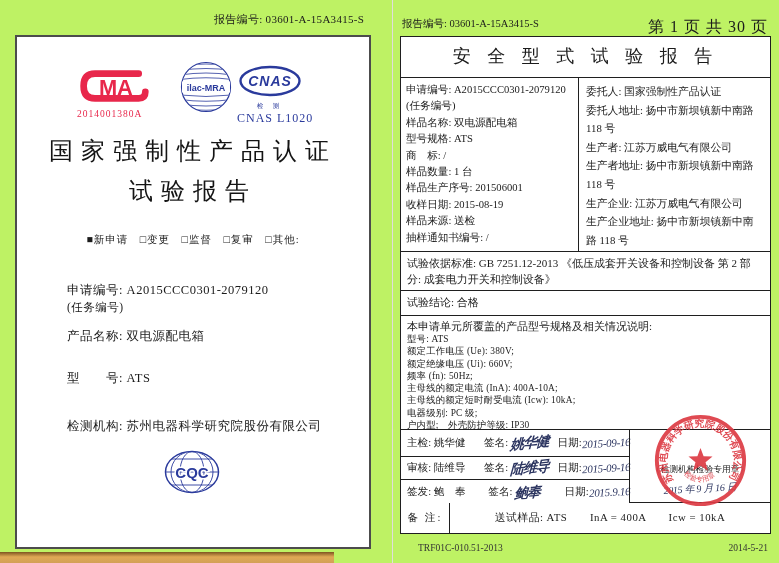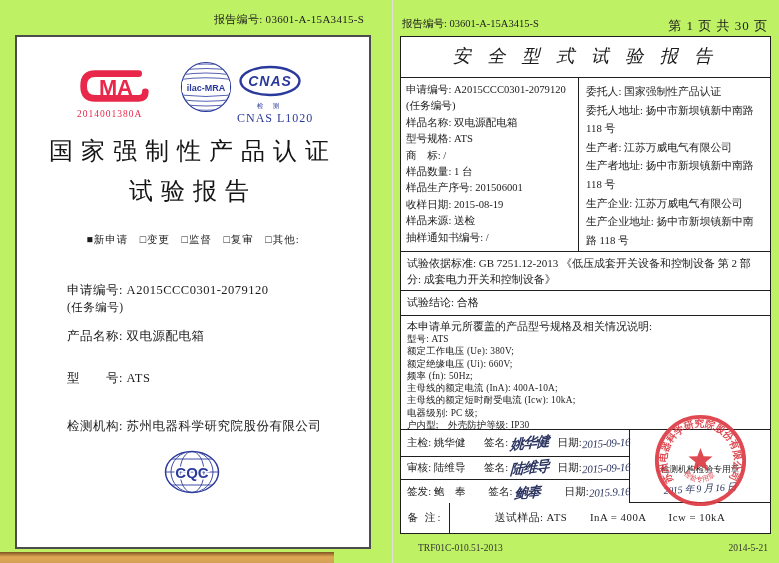--- a/index.html
+++ b/index.html
@@ -20,24 +20,24 @@
   .lp-title1{top:98px;}
   .lp-title2{top:138px;}
   .lp-checks{top:196px;left:0;width:100%;text-align:center;font-size:10.5px;letter-spacing:1px;}
   .lp-field{left:50px;font-size:12.5px;letter-spacing:.5px;}
   .lp-f1{top:245px;} .lp-f2{top:263px;font-size:11.5px;} .lp-f3{top:291px;}
   .lp-f4{top:333px;} .lp-f5{top:381px;}
   .lp-cqc{left:146px;top:412px;}
   
   .page-edge{left:392px;top:0;width:1px;height:563px;background:#e0dedc;}
   .rp-head-l{left:402px;top:17px;font-size:10.5px;}
-  .rp-head-r{left:648px;top:17px;width:120px;text-align:right;font-size:13px;letter-spacing:1px;}
+  .rp-head-r{left:648px;top:17px;width:120px;text-align:right;font-size:16px;letter-spacing:1px;}
   .rp-table{left:400px;top:36px;width:369px;height:496px;border:1.5px solid #1f1f1f;background:#fff;}
   .row{position:absolute;left:0;width:100%;box-sizing:border-box;border-bottom:1.5px solid #1f1f1f;}
-  .r-title{top:0;height:41px;line-height:39px;text-align:center;font-size:18px;letter-spacing:6px;font-style:italic;}
+  .r-title{top:0;height:41px;line-height:39px;text-align:center;font-size:18px;letter-spacing:6px;}
   .r-info{top:41px;height:174px;}
   .info-l{position:absolute;left:0;top:0;width:178px;height:100%;box-sizing:border-box;
           border-right:1.5px solid #1f1f1f;padding:4px 5px;font-size:10.6px;line-height:16.4px;}
   .info-r{position:absolute;left:179px;top:0;width:189px;height:100%;box-sizing:border-box;
           padding:4px 6px;font-size:10.8px;line-height:18.6px;}
   .r-standard{top:215px;height:39px;padding:3px 6px;font-size:11px;line-height:16px;}
   .r-conclusion{top:254px;height:25px;padding:0 6px;line-height:23px;font-size:11px;}
   .r-coverage{top:279px;height:114px;padding:3px 6px;}
   .cov-title{font-size:11px;line-height:14px;}
   .cov-line{font-size:9.4px;line-height:12.3px;letter-spacing:.2px;}

